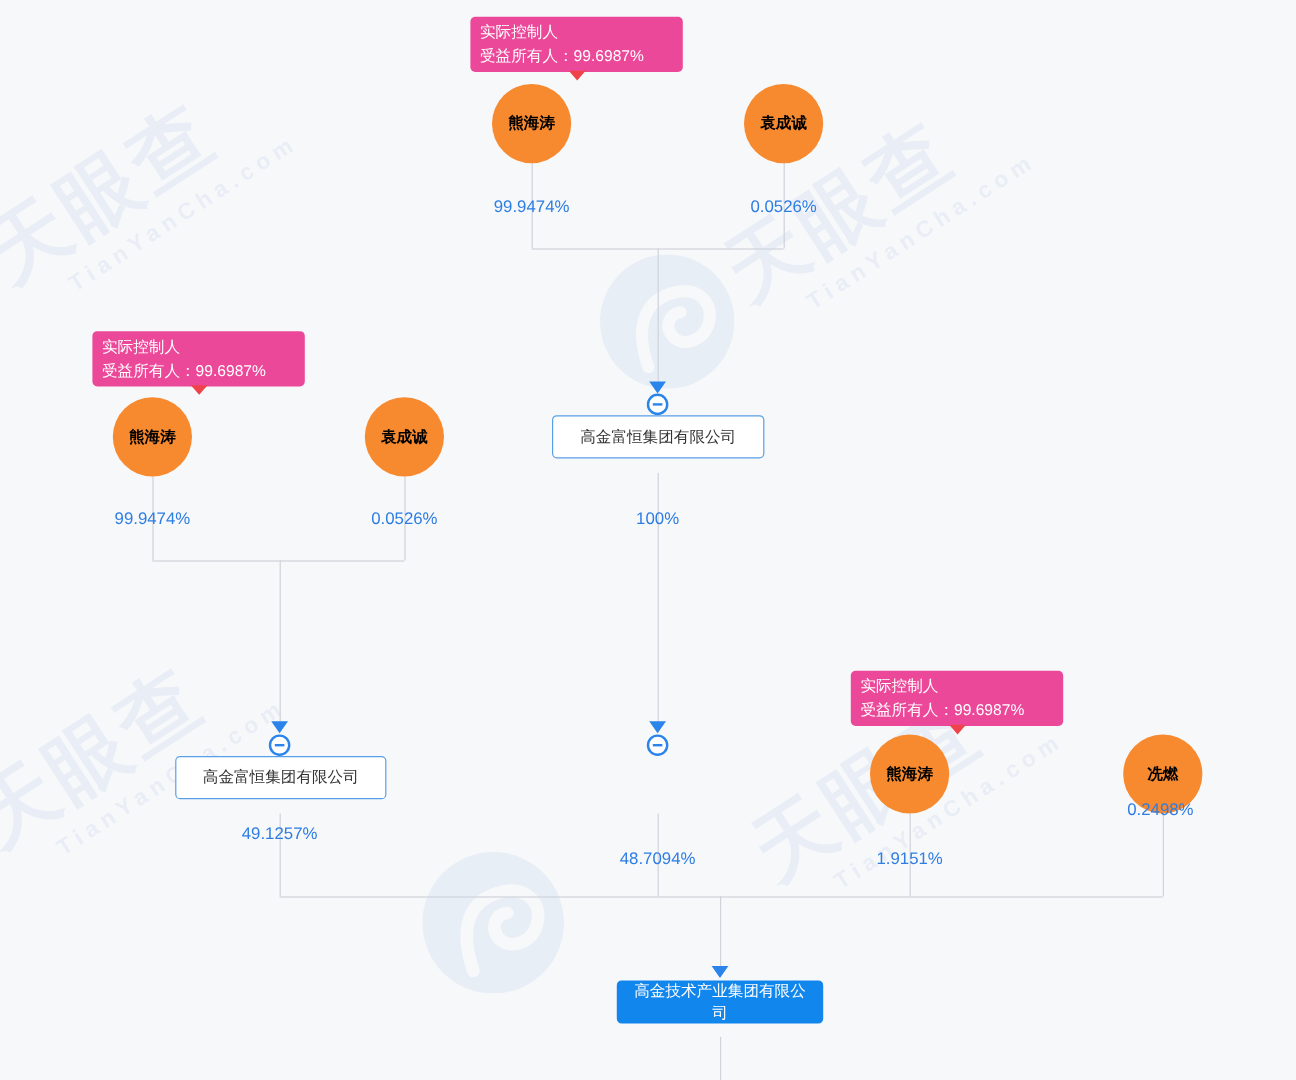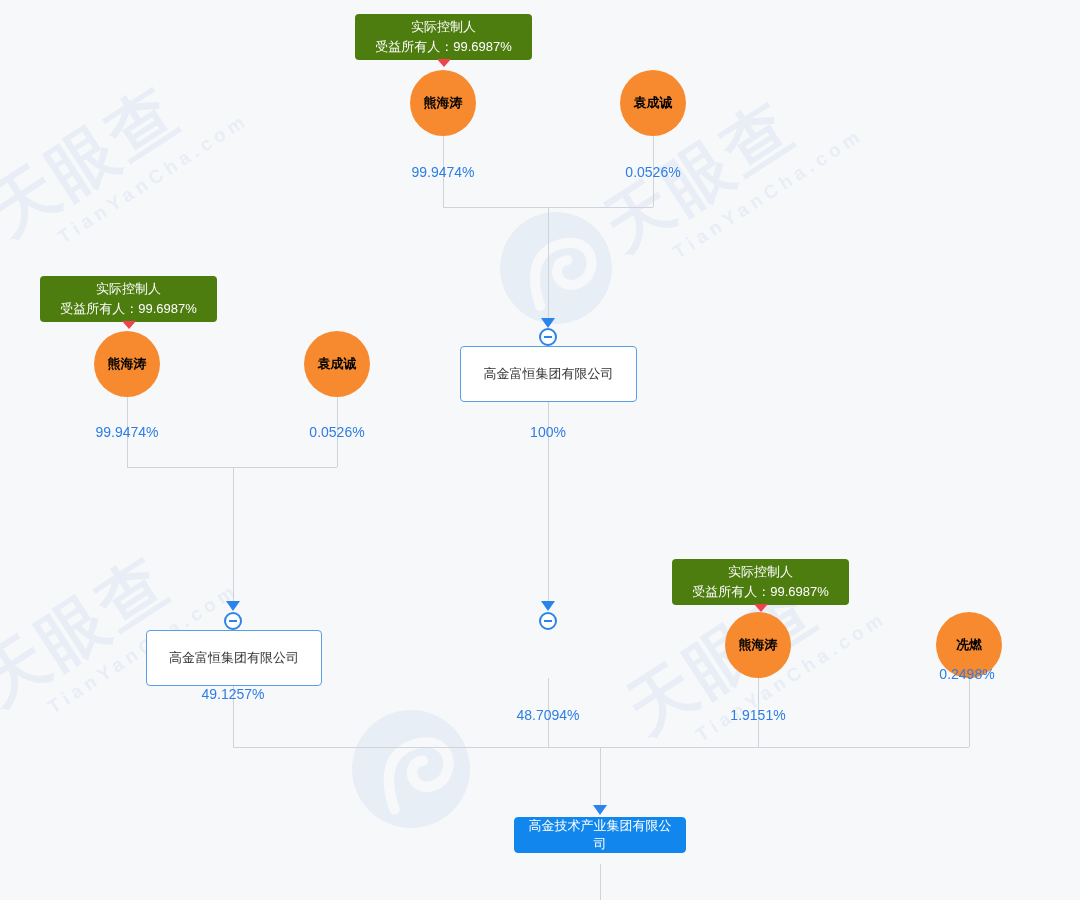--- a/index.html
+++ b/index.html
@@ -39,40 +39,41 @@
   
   .person {
     position:absolute; width:66px; height:66px; border-radius:50%;
     background:#f7892f; color:#000000; font-size:13px;
     display:flex; align-items:center; justify-content:center;
     cursor:pointer;
     font-weight:bold;
   }
   
   .company {
-    position:absolute; width:177px; height:56px; box-sizing:border-box;
+    position:absolute; width:177px; height:36px; box-sizing:border-box;
     background:#fff; border:1px solid #58a0e6; border-radius:4px;
     color:#333; font-size:13px; line-height:1.4;
     display:flex; align-items:center; justify-content:center;
     text-align:center; padding:2px 10px; cursor:pointer;
   }
   .company.filled {
     background:#1186ec; border-color:#1186ec; color:#fff;
   }
   
   .pct {
     position:absolute; transform:translateX(-50%);
     color:#2d7de4; font-size:14px; white-space:nowrap;
   }
   
   .badge {
     position:absolute; width:177px; box-sizing:border-box;
-    background:#4d7c0f; color:#fff; border-radius:4px;
-    font-size:13px; line-height:1.55; text-align:center;
+    background:#ec4899; color:#fff; border-radius:4px;
+    font-size:13px; line-height:1.55; 
     padding:3px 8px;
+    margin-left:37px;
   }
   .badge::after {
     content:""; position:absolute; left:50%; bottom:-7px; margin-left:-7px;
     border-left:7px solid transparent; border-right:7px solid transparent;
     border-top:8px solid #ef434b;
   }
 </style>
 </head>
 <body>
 

